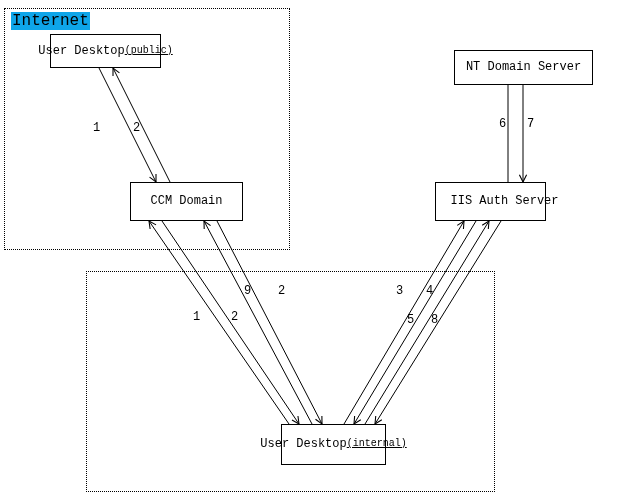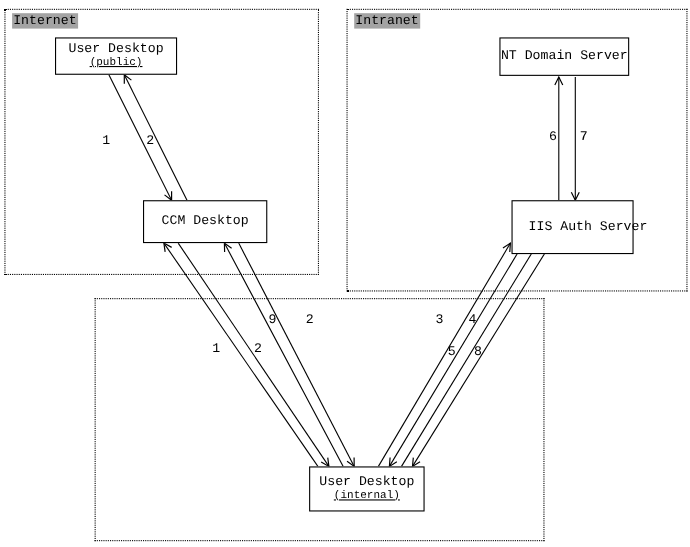--- a/index.html
+++ b/index.html
@@ -1,43 +1,43 @@
 <!DOCTYPE html>
 <html><head>
 <meta charset="utf-8">
 <style>
   * { box-sizing: border-box; margin: 0; padding: 0; }
   html, body { background: #ffffff; }
   body { font-family: "Liberation Mono", "DejaVu Sans Mono", monospace; color: #000; }
   .canvas { position: relative; width: 627px; height: 497px; background: #fff; overflow: hidden; }
 
   .zone { position: absolute; border: 1px dotted #000; background: transparent; }
-  .zone-label { position: absolute; top: 3px; left: 6px; font-size: 12px; letter-spacing: 0; background: #a3a3a3; padding: 0 1px; white-space: nowrap; }
+  .zone-label { position: absolute; top: 3px; left: 6px; font-size: 16px; letter-spacing: 0; background: #0ea5e9; padding: 0 1px; white-space: nowrap; }
 
   .edges { position: absolute; top: 0; left: 0; }
   .edges line { stroke: #000; stroke-width: 1; }
 
   .node { position: absolute; border: 1px solid #000; background: #fff;
-          display: flex; flex-direction: column; align-items: center; justify-content: center;
+          display: flex; align-items: center; justify-content: center;
           text-align: center; line-height: 1.25; }
   .node-title { font-size: 12px; white-space: nowrap; }
   .node-sub { font-size: 10px; white-space: nowrap; text-decoration: underline; }
 
   .edge-label { position: absolute; font-size: 12px; white-space: nowrap; }
 
   
   #zone-internet { left: 4px; top: 8px; width: 286px; height: 242px; }
   #zone-intranet { left: 315px; top: 8px; width: 310px; height: 257px; }
   #zone-internal { left: 86px; top: 271px; width: 409px; height: 221px; }
 
   
   #node-user-desktop-public { left: 50px; top: 34px; width: 111px; height: 34px; }
   #node-ccm-server          { left: 130px; top: 182px; width: 113px; height: 39px; }
-  #node-nt-domain-server    { left: 454px; top: 34px; width: 118px; height: 35px; }
-  #node-iis-auth-server     { left: 465px; top: 182px; width: 111px; height: 49px; padding-left: 28px; }
+  #node-nt-domain-server    { left: 454px; top: 50px; width: 139px; height: 35px; }
+  #node-iis-auth-server     { left: 435px; top: 182px; width: 111px; height: 39px; padding-left: 28px; }
   #node-user-desktop-internal { left: 281px; top: 424px; width: 105px; height: 41px; }
 
   
   #elbl-0 { left: 93px;  top: 121px; }
   #elbl-1 { left: 133px; top: 121px; }
   #elbl-2 { left: 499px; top: 117px; }
   #elbl-3 { left: 527px; top: 117px; }
   #elbl-4 { left: 193px; top: 310px; }
   #elbl-5 { left: 231px; top: 310px; }
   #elbl-6 { left: 244px; top: 284px; }
@@ -47,23 +47,20 @@
   #elbl-10 { left: 407px; top: 313px; }
   #elbl-11 { left: 431px; top: 313px; }
 </style>
 </head>
 <body>
 
 <div class="canvas">
 
   <div class="zone" id="zone-internet">
     <span class="zone-label">Internet</span>
-  </div>
-  <div class="zone" id="zone-intranet">
-    <span class="zone-label">Intranet</span>
   </div>
   <div class="zone" id="zone-internal"></div>
 
   <svg class="edges" width="627" height="497" xmlns="http://www.w3.org/2000/svg">
     <defs>
       <marker id="arrow" viewBox="0 0 10 10" refX="9" refY="5" markerWidth="9" markerHeight="9" orient="auto">
         <path d="M1,1 L9,5 L1,9" fill="none" stroke="#000" stroke-width="1.2"></path>
       </marker>
     </defs>
     <line x1="99" y1="68" x2="156" y2="182" marker-end="url(#arrow)"></line>
@@ -79,21 +76,21 @@
     <line x1="365" y1="424" x2="489" y2="221" marker-end="url(#arrow)"></line>
     <line x1="501" y1="221" x2="375" y2="424" marker-end="url(#arrow)"></line>
   </svg>
 
   <div class="node" id="node-user-desktop-public">
     <span class="node-title">User Desktop</span>
     <span class="node-sub">(public)</span>
   </div>
 
   <div class="node" id="node-ccm-server">
-    <span class="node-title">CCM Desktop</span>
+    <span class="node-title">CCM Domain</span>
   </div>
 
   <div class="node" id="node-nt-domain-server">
     <span class="node-title">NT Domain Server</span>
   </div>
 
   <div class="node" id="node-iis-auth-server">
     <span class="node-title">IIS Auth Server</span>
   </div>
 

